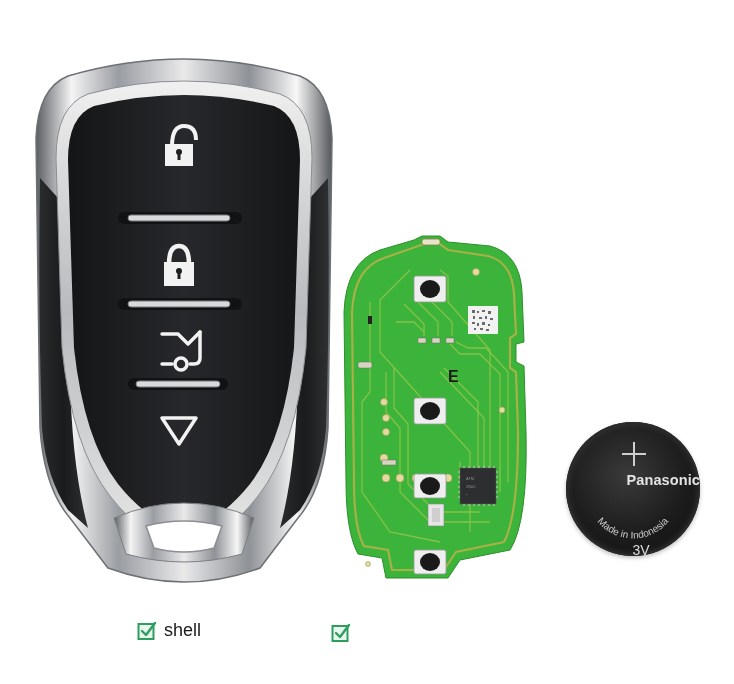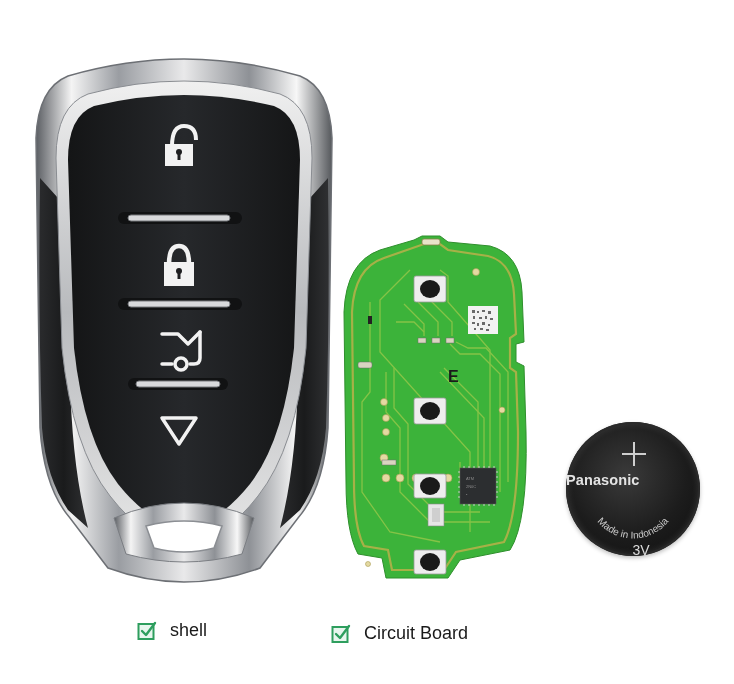--- a/index.html
+++ b/index.html
@@ -19,27 +19,27 @@
   .battery-disc {
     width: 134px; height: 134px; border-radius: 50%;
     background: radial-gradient(circle at 45% 40%, #3a3a3a 0%, #1c1c1c 55%, #0d0d0d 100%);
     box-shadow: inset 0 0 0 2px #2a2a2a, inset 0 0 8px rgba(255,255,255,0.18), 0 2px 4px rgba(0,0,0,0.25);
     position: relative; color: #d9d9d9;
   }
   .battery-plus { position: absolute; left: 56px; top: 20px; width: 24px; height: 24px; }
   .battery-plus::before, .battery-plus::after { content: ""; position: absolute; background: #cfcfcf; }
   .battery-plus::before { left: 11px; top: 0; width: 1.5px; height: 24px; }
   .battery-plus::after { left: 0; top: 11px; width: 24px; height: 1.5px; }
-  .battery-brand { position: absolute; left: 0; right: 0; top: 50px; text-align: left; font-weight: bold; font-size: 14.5px; letter-spacing: 0.1px; color: #e3e3e3; }
+  .battery-brand { position: absolute; left: 0; right: 0; top: 50px; text-align: right; font-weight: bold; font-size: 14.5px; letter-spacing: 0.1px; color: #e3e3e3; }
   .battery-model { position: absolute; left: 0; right: 0; top: 68px; text-align: center; font-size: 14px; letter-spacing: 1px; color: #dcdcdc; }
   .battery-volt { position: absolute; left: 16px; right: 0; top: 87px; text-align: center; font-size: 14px; color: #dcdcdc; margin-top: 33px; }
   .battery-origin { position: absolute; left: 0; top: 0; width: 134px; height: 134px; }
 
   
-  .legend-item { position: absolute; display: flex; align-items: center; gap: 13px; font-size: 18px; color: #1a1a1a; }
+  .legend-item { position: absolute; display: flex; align-items: center; gap: 7px; font-size: 18px; color: #1a1a1a; }
   .check-icon { width: 20px; height: 20px; display: block; }
   .legend-shell { left: 137px; top: 620px; }
   .legend-circuit { left: 331px; top: 623px; }
   .legend-battery { left: 579px; top: 617px; }
 </style>
 </head>
 <body>
 
 <div class="stage">
 
@@ -241,17 +241,16 @@
       <path d="M5 10 L9 14 L18 2" fill="none" stroke="#2e9e5e" stroke-width="2.4" stroke-linecap="round" stroke-linejoin="round"></path>
     </svg>
     <span>shell</span>
   </div>
 
   <div class="legend-item legend-circuit">
     <svg class="check-icon" viewBox="0 0 20 20">
       <rect x="1.5" y="3" width="15" height="15" fill="#e8f6ee" stroke="#2e9e5e" stroke-width="2"></rect>
       <path d="M5 10 L9 14 L18 2" fill="none" stroke="#2e9e5e" stroke-width="2.4" stroke-linecap="round" stroke-linejoin="round"></path>
     </svg>
-    <span>Circuit Board</span>
   </div>
 
 
 </div>
 
 </body></html>

